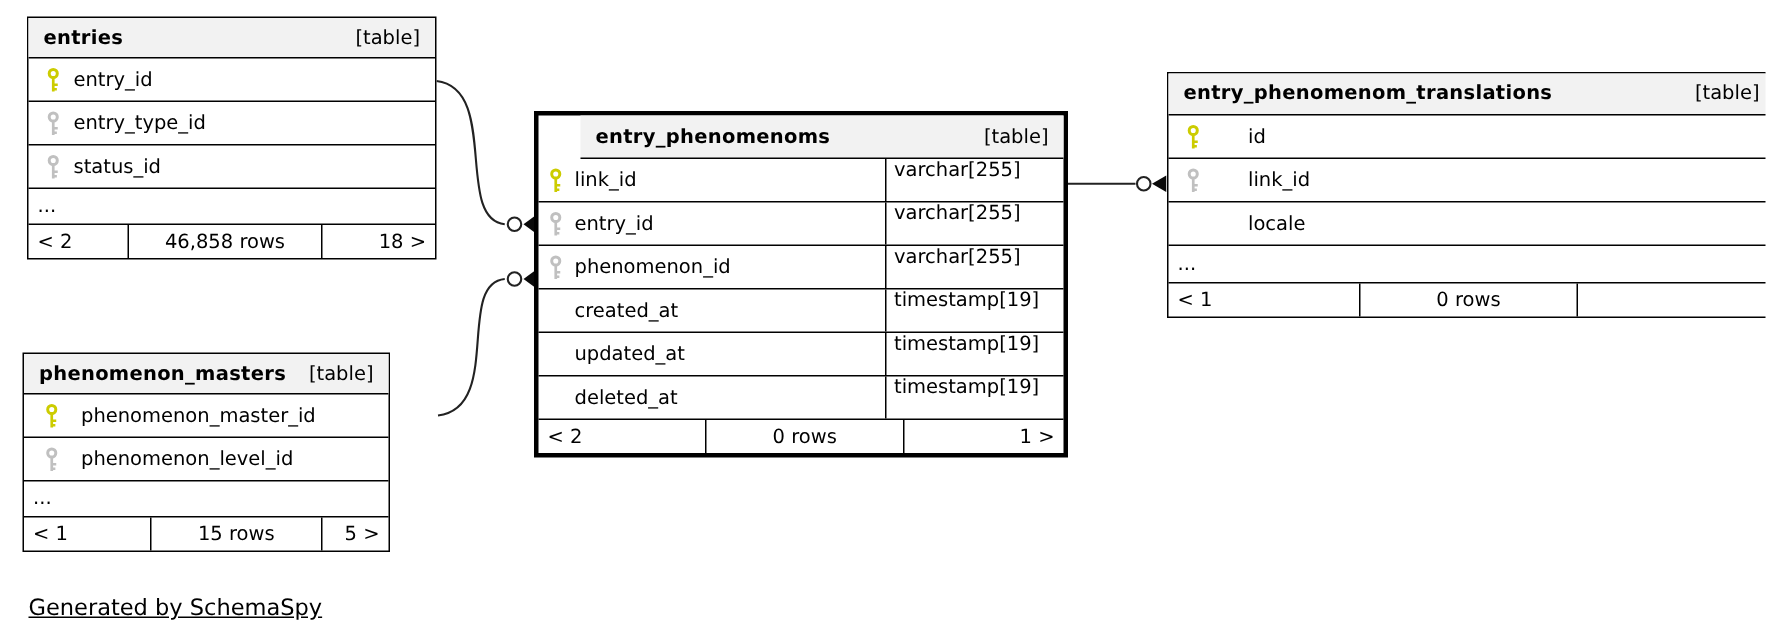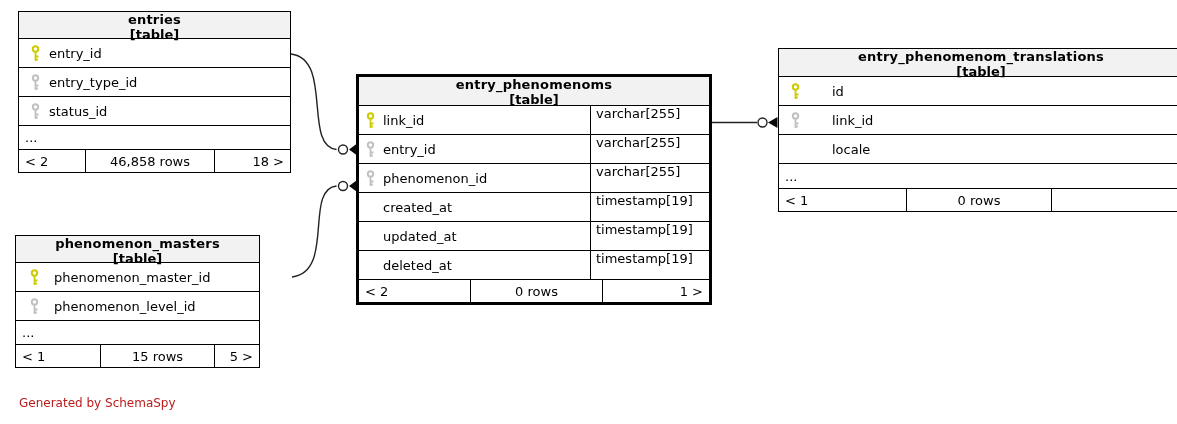--- a/index.html
+++ b/index.html
@@ -12,24 +12,24 @@
   .tbl {
     position:absolute; background:#fff;
     border:1px solid var(--color-table-border,#000);
     box-sizing:border-box;
   }
   .tbl.focal { border-width:3px; }
   .hdr {
     display:flex; align-items:center; justify-content:space-between;
     background:var(--color-header-bg,#f2f2f2);
     border-bottom:1px solid var(--color-table-border,#000);
-    padding:0 10px; height:27px; box-sizing:border-box;flex-direction:column;
+    padding:0 10px; height:27px; box-sizing:border-box;
   }
   .tname { font-weight:bold; letter-spacing:.2px; }
-  .tbadge { font-weight:bold; }
+  .tbadge { font-weight:normal; }
   .row {
     display:flex; align-items:center;
     border-bottom:1px solid var(--color-table-border,#000);
     height:29px; box-sizing:border-box;
   }
   .keyspan { width:9px; height:17px; display:inline-flex; flex:0 0 9px; }
   .keyspan.pk { color:var(--color-primary-key,#cccc00); }
   .keyspan.fk { color:var(--color-foreign-key,#c0c0c0); }
   .row.ell { padding-left:6px !important; gap:0 !important; height:24px; }
   .foot { display:flex; align-items:stretch; height:22px; box-sizing:border-box; }
@@ -43,34 +43,34 @@
   #t-entries .row { padding-left:12px; gap:9px; }
   #t-entries .fcell.f1 { width:66px; } #t-entries .fcell.f2 { width:129px; }
 
   
   #t-masters { left:15px; top:235px; width:245px; }
   #t-masters .row { padding-left:14px; gap:15px; }
   #t-masters .fcell.f1 { width:84px; } #t-masters .fcell.f2 { width:114px; }
 
   
   #t-center { left:356px; top:74px; width:356px; }
-  #t-center .hdr { height:29px; }
+  #t-center .hdr { height:29px;margin-left:28px; }
   #t-center .row { padding-left:0; }
   #t-center .namecell { width:231px; height:100%; display:flex; align-items:center; padding-left:7px; gap:8px; box-sizing:border-box; }
   #t-center .typecell { flex:1; height:100%; display:flex; padding-left:5px; border-left:1px solid var(--color-table-border,#000); box-sizing:border-box; }
   #t-center .fcell.f1 { width:111px; } #t-center .fcell.f2 { width:132px; }
 
   
   #t-trans { left:778px; top:48px; width:406px; }
   #t-trans .hdr { height:28px; }
   #t-trans .row { padding-left:12px; gap:32px; }
   #t-trans .row.ell { height:25px; }
   #t-trans .fcell.f1 { width:127px; } #t-trans .fcell.f2 { width:145px; }
 
-  .caption { position:absolute; left:19px; top:396px; font-size:12px; color:#b91c1c; }
+  .caption { position:absolute; left:19px; top:396px; font-size:15px; color:#000000;text-decoration:underline; }
 
   #edges { position:absolute; left:0; top:0; pointer-events:none; }
   #edges path.edge { fill:none; stroke:var(--color-edge,#222); stroke-width:1.4; }
   #edges circle.zero { fill:#fff; stroke:var(--color-edge,#222); stroke-width:1.4; }
   #edges polygon.crow { fill:#0a0a0a; }
 </style>
 </head>
 <body>
 
 <svg id="edges" width="1177" height="424" viewBox="0 0 1177 424">

